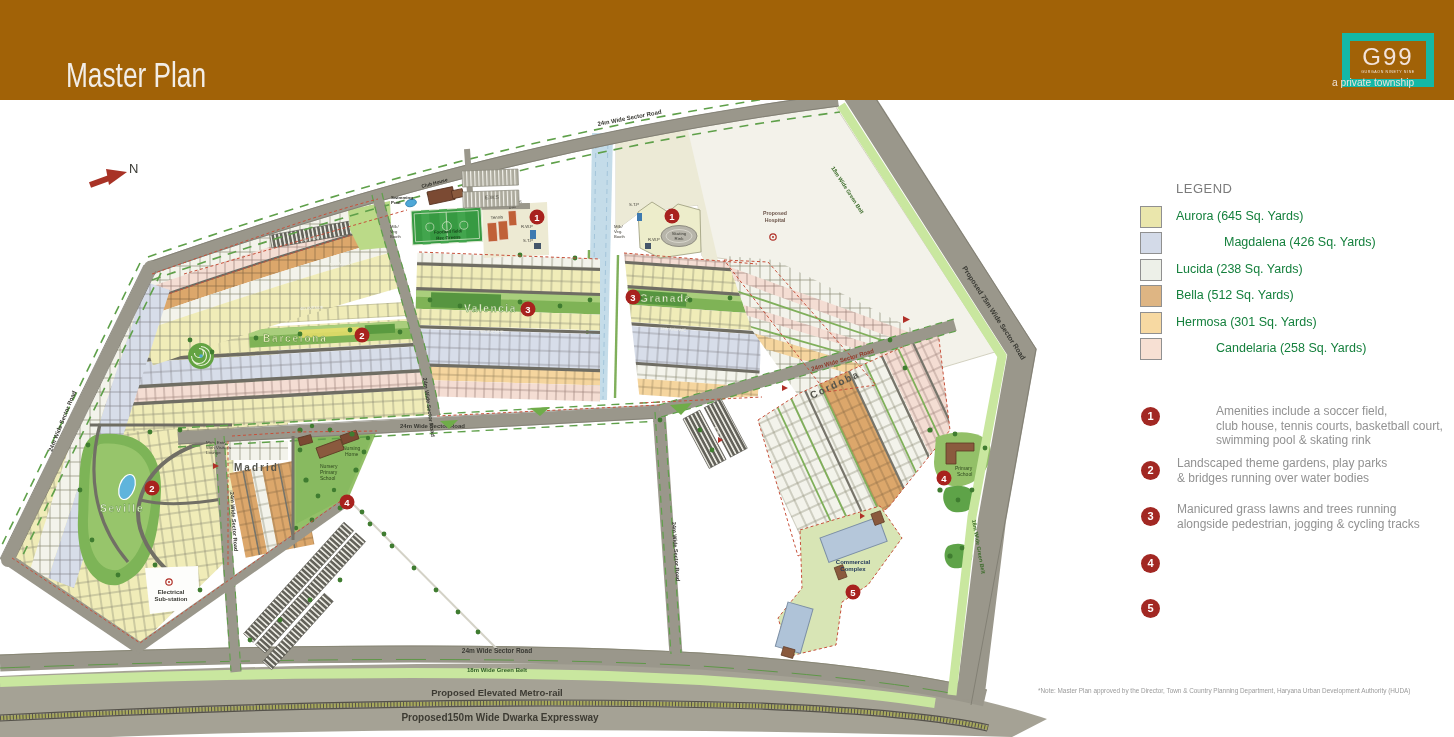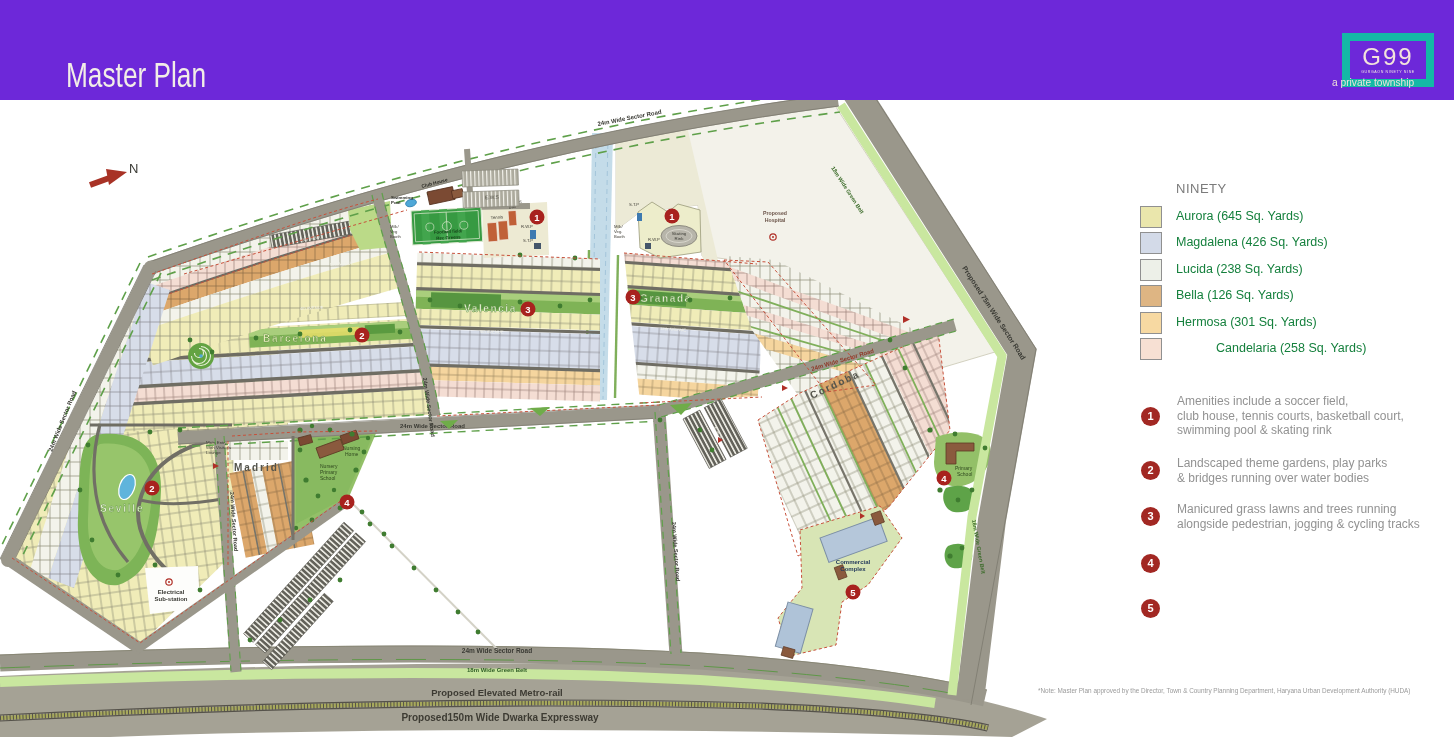--- a/index.html
+++ b/index.html
@@ -1,19 +1,19 @@
 <!DOCTYPE html>
 <html><head>
 <meta charset="utf-8">
 <style>
   html,body{margin:0;padding:0;background:#fff;}
   #page{position:relative;width:1454px;height:737px;overflow:hidden;background:#fff;
         font-family:"Liberation Sans", sans-serif;}
   #map{position:absolute;left:0;top:0;}
-  .hdr{position:absolute;left:0;top:0;width:1454px;height:100px;background:#6d28d9;}
+  .hdr{position:absolute;left:0;top:0;width:1454px;height:100px;background:#a16207;}
   .hdr h1{position:absolute;left:66px;top:55px;margin:0;font-size:35px;font-weight:400;
           color:#F2EDE7;letter-spacing:0px;transform:scaleX(0.75);transform-origin:left;}
   .logo{position:absolute;left:1342px;top:33px;width:76px;height:38px;border:8px solid #14b8a6;
         text-align:center;color:#F2E7DF;}
   .logo .g99{font-size:24px;line-height:25px;margin-top:3px;font-weight:400;letter-spacing:2px;color:#F3E3DB;}
   .logo .sub{font-size:3.6px;letter-spacing:0.6px;margin-top:1px;}
   .tagline{position:absolute;left:1332px;top:77px;width:96px;text-align:left;font-size:10.2px;color:#EFE3DA;white-space:nowrap;}
   .legend{position:absolute;left:1176px;top:181px;font-size:12.5px;color:#8C8C8C;}
   .legend .t{color:#7B7B7B;font-size:13px;letter-spacing:0.5px;}
   .sw{position:absolute;left:1140px;width:20px;height:20px;border:1px solid #909090;}
@@ -588,42 +588,42 @@
 
     <h1>Master Plan</h1>
 
     <div class="logo">
         <div class="g99">G99</div>
         <div class="sub">GURGAON NINETY NINE</div>
       </div>
     <div class="tagline">a private township</div>
   </div>
 
-  <div class="legend"><span class="t">NINETY</span></div>
+  <div class="legend"><span class="t">LEGEND</span></div>
 
   <div class="sw" style="top:206px;background:#EAE6AC;"></div>
     <div class="li" style="top:209px;">Aurora (645 Sq. Yards)</div>
 
   <div class="sw" style="top:232px;background:#D3DAE8;"></div>
-    <div class="li" style="top:235px;">Magdalena (426 Sq. Yards)</div>
+    <div class="li" style="top:235px;margin-left:48px;">Magdalena (426 Sq. Yards)</div>
 
   <div class="sw" style="top:259px;background:#EDF0E8;"></div>
     <div class="li" style="top:262px;">Lucida (238 Sq. Yards)</div>
 
   <div class="sw" style="top:285px;background:#DEB583;"></div>
-    <div class="li" style="top:288px;">Bella (126 Sq. Yards)</div>
+    <div class="li" style="top:288px;">Bella (512 Sq. Yards)</div>
 
   <div class="sw" style="top:312px;background:#F7D9A2;"></div>
     <div class="li" style="top:315px;">Hermosa (301 Sq. Yards)</div>
 
   <div class="sw" style="top:338px;background:#F7E0D3;"></div>
     <div class="li" style="top:341px;margin-left:40px;">Candelaria (258 Sq. Yards)</div>
 
   <div class="nc" style="top:407px;">1</div>
-  <div class="am" style="top:394px;">Amenities include a soccer field,<br>club house, tennis courts, basketball court,<br>swimming pool &amp; skating rink</div>
+  <div class="am" style="top:404px;margin-left:39px;">Amenities include a soccer field,<br>club house, tennis courts, basketball court,<br>swimming pool &amp; skating rink</div>
 
   <div class="nc" style="top:461px;">2</div>
   <div class="am" style="top:456px;">Landscaped theme gardens, play parks<br>&amp; bridges running over water bodies</div>
 
   <div class="nc" style="top:507px;">3</div>
   <div class="am" style="top:502px;">Manicured grass lawns and trees running<br>alongside pedestrian, jogging &amp; cycling tracks</div>
 
   <div class="nc" style="top:554px;">4</div>
 
   <div class="nc" style="top:599px;">5</div>

